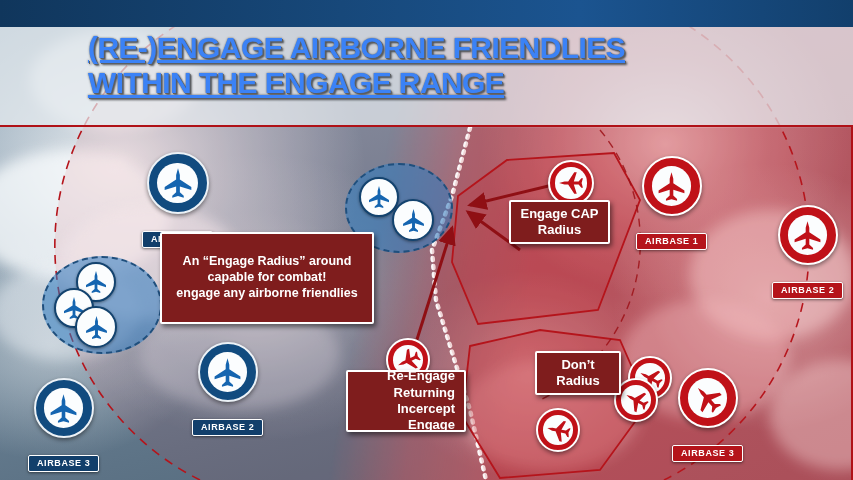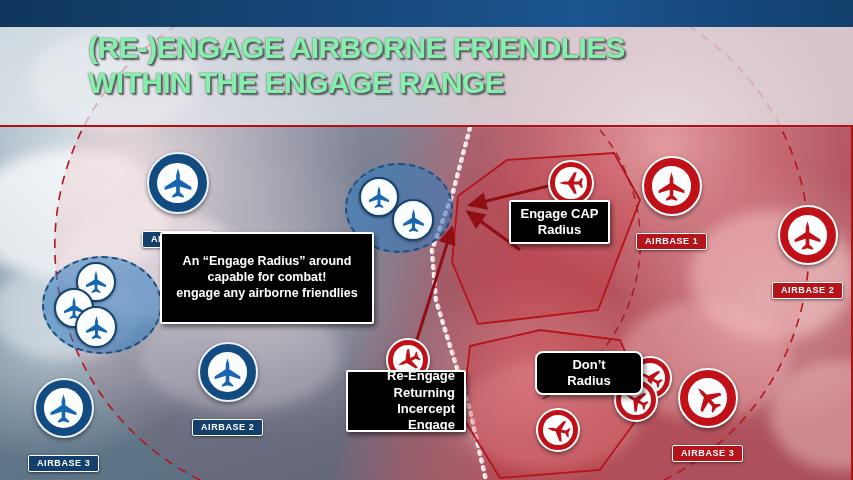--- a/index.html
+++ b/index.html
@@ -49,22 +49,23 @@
   .banner {
     position: absolute; top: 27px; left: 0; width: 853px; height: 98px;
     background: rgba(228,234,238,0.72);
     z-index: 38;
   }
   .title {
     position: absolute; top: 30px; left: 88px; width: 700px;
     z-index: 45;
     font-size: 30px; font-weight: bold; line-height: 1.18;
     letter-spacing: -0.6px;
-    color: #86efac;
+    color: #3b82f6;
     text-shadow: 1px 1px 0 #5b5f63, 2px 2px 2px rgba(40,44,48,0.75), 0 0 2px rgba(80,84,88,0.9);
+    text-decoration: underline;
   }
   .title .line2 { display: block; }
 
   .map-frame {
     position: absolute; top: 125px; left: 0; width: 853px; height: 355px;
     border-top: 2px solid #b01117;
     border-right: 2px solid #b01117;
     z-index: 36;
     pointer-events: none;
   }
@@ -129,21 +130,21 @@
   }
   .redjet .inner {
     background: #fbfdfe; border-radius: 50%;
     width: 74%; height: 74%;
     display: flex; align-items: center; justify-content: center;
   }
 
   
   .callout {
     position: absolute; z-index: 34;
-    background: #000000;
+    background: #7f1d1d;
     border: 2px solid #ffffff;
     border-radius: 2px;
     color: #ffffff;
     font-weight: bold;
     text-align: center;
     box-shadow: 2px 3px 5px rgba(0,0,0,0.5);
     display: flex; align-items: center; justify-content: center;
     padding: 6px 9px;
     line-height: 1.26;
   }
@@ -346,21 +347,21 @@
     </div>
   </div>
 
   <div class="callout" id="callout-cap" style="left:509px; top:200px; width:101px; height:44px;">
     <div>
       <div>Engage CAP</div>
       <div>Radius</div>
     </div>
   </div>
 
-  <div class="callout" id="callout-dont" style="left:535px; top:351px; width:108px; height:44px;border-radius:8px;">
+  <div class="callout" id="callout-dont" style="left:535px; top:351px; width:86px; height:44px;">
     <div>
       <div>Don’t</div>
       <div>Radius</div>
     </div>
   </div>
 
   <div class="callout" id="callout-reengage" style="left:346px; top:370px; width:120px; height:62px;text-align:right;">
     <div>
       <div>Re-Engage</div>
       <div>Returning</div>

